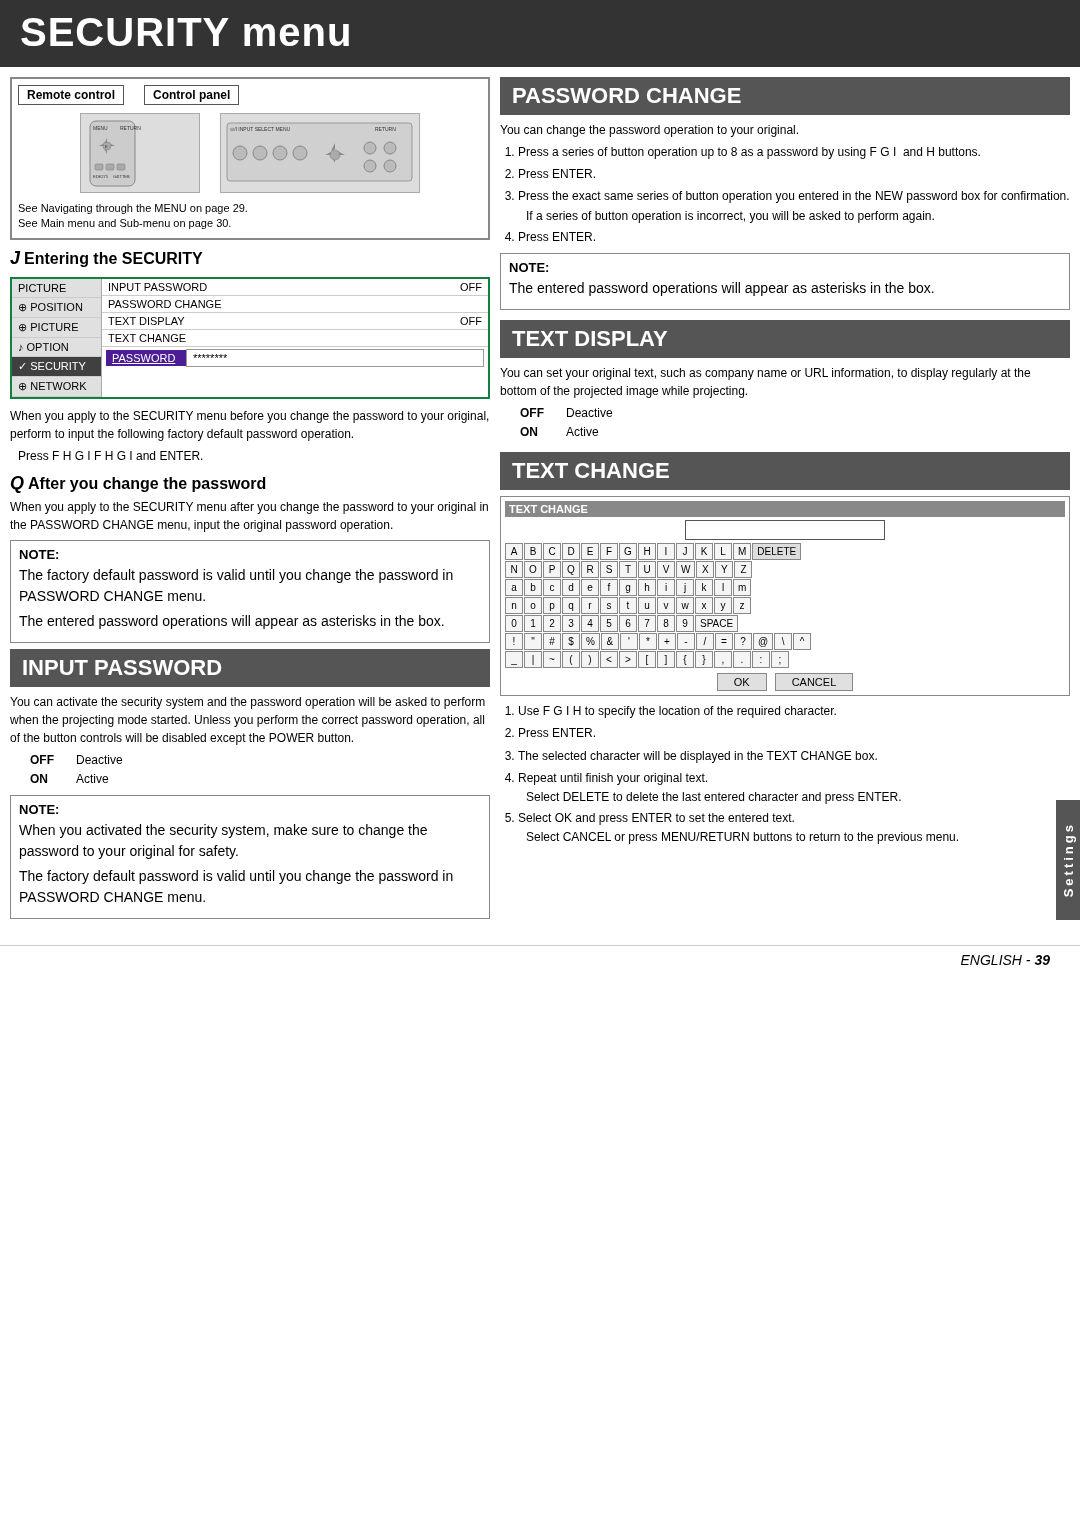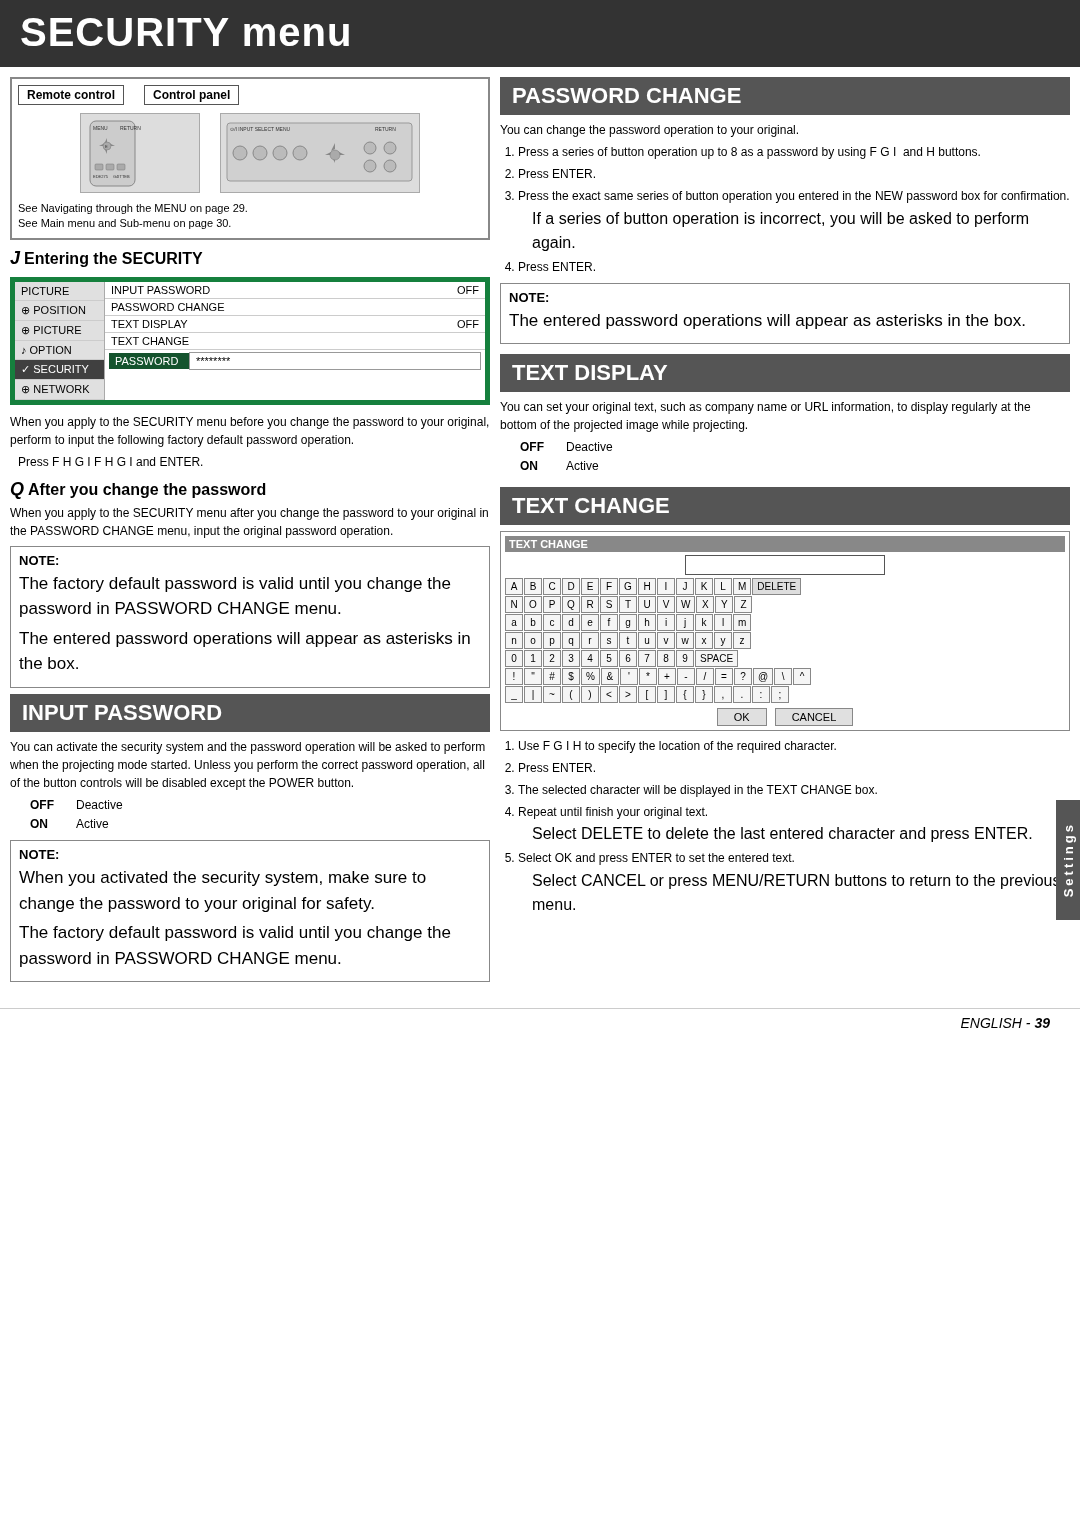--- a/index.html
+++ b/index.html
@@ -136,21 +136,21 @@
     }
 
     p {
       font-size: 12px;
       line-height: 1.5;
       margin-bottom: 4px;
     }
 
     
     .menu-screenshot {
-      border: 5px solid #15803d;
+      border: 2px solid #15803d;
       margin: 8px 0;
       font-size: 11px;
     }
 
     .menu-outer {
       display: flex;
       flex-direction: row;
     }
 
     .menu-sidebar {
@@ -198,25 +198,26 @@
     }
 
     .menu-password-row {
       display: flex;
       flex-direction: row;
       align-items: center;
       padding: 2px 4px;
     }
 
     .menu-password-label {
-      background: #14532d;
+      background: #4c1d95;
       color: #fff;
       padding: 2px 6px;
       font-size: 11px;
       min-width: 80px;
+      text-decoration: underline;
     }
 
     .menu-password-value {
       background: #fff;
       border: 1px solid #999;
       padding: 2px 6px;
       font-size: 11px;
       flex: 1;
     }
 
@@ -227,21 +228,21 @@
       margin: 6px 0;
     }
 
     .note-title {
       font-weight: bold;
       font-size: 13px;
       margin-bottom: 3px;
     }
 
     .note-text {
-      font-size: 17px;
+      font-size: 14px;
       line-height: 1.5;
     }
 
     
     .off-on-table {
       margin: 4px 0 4px 20px;
     }
 
     .off-on-row {
       display: flex;
@@ -380,22 +381,22 @@
     }
 
     .footer-num {
       font-weight: bold;
     }
 
     
     strong { font-weight: normal; }
 
     .indent {
-      margin-left: 14px;
-      font-size: 16px;
+      margin-left: 8px;
+      font-size: 12px;
       line-height: 1.5;
     }
 
     .press-line {
       font-size: 12px;
       margin: 3px 0 3px 8px;
     }
   </style>
 </head>
 <body>

